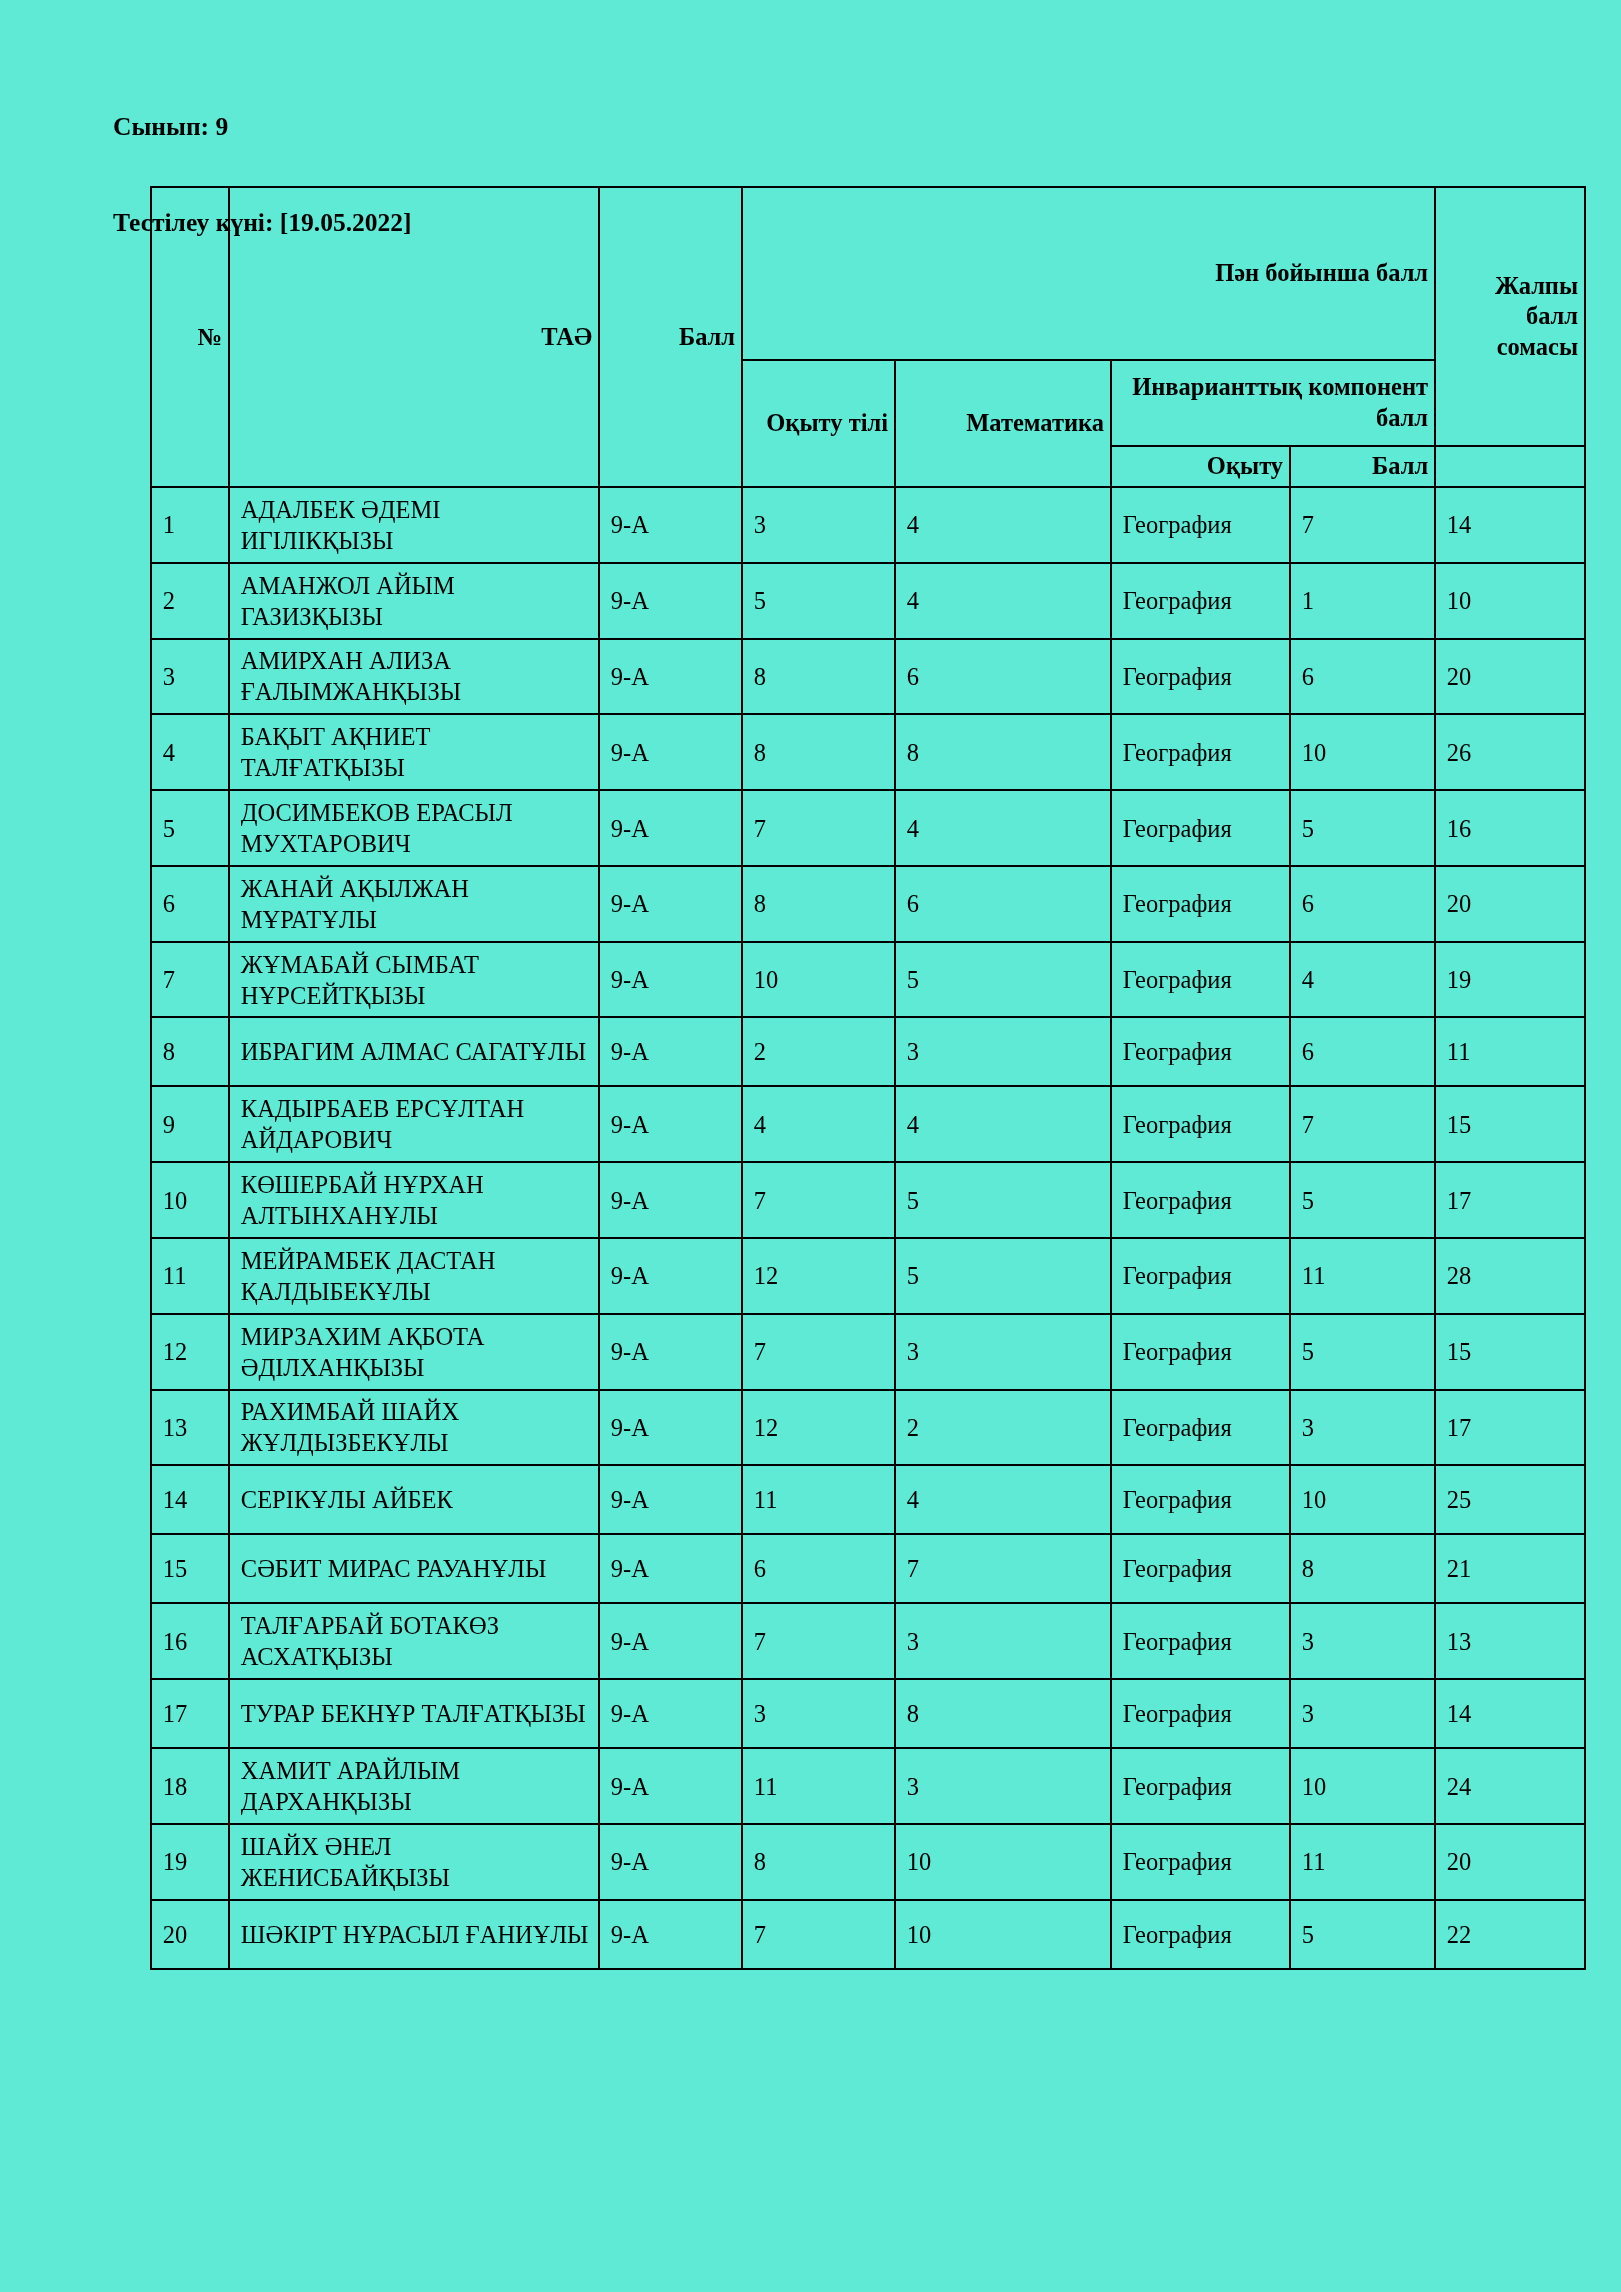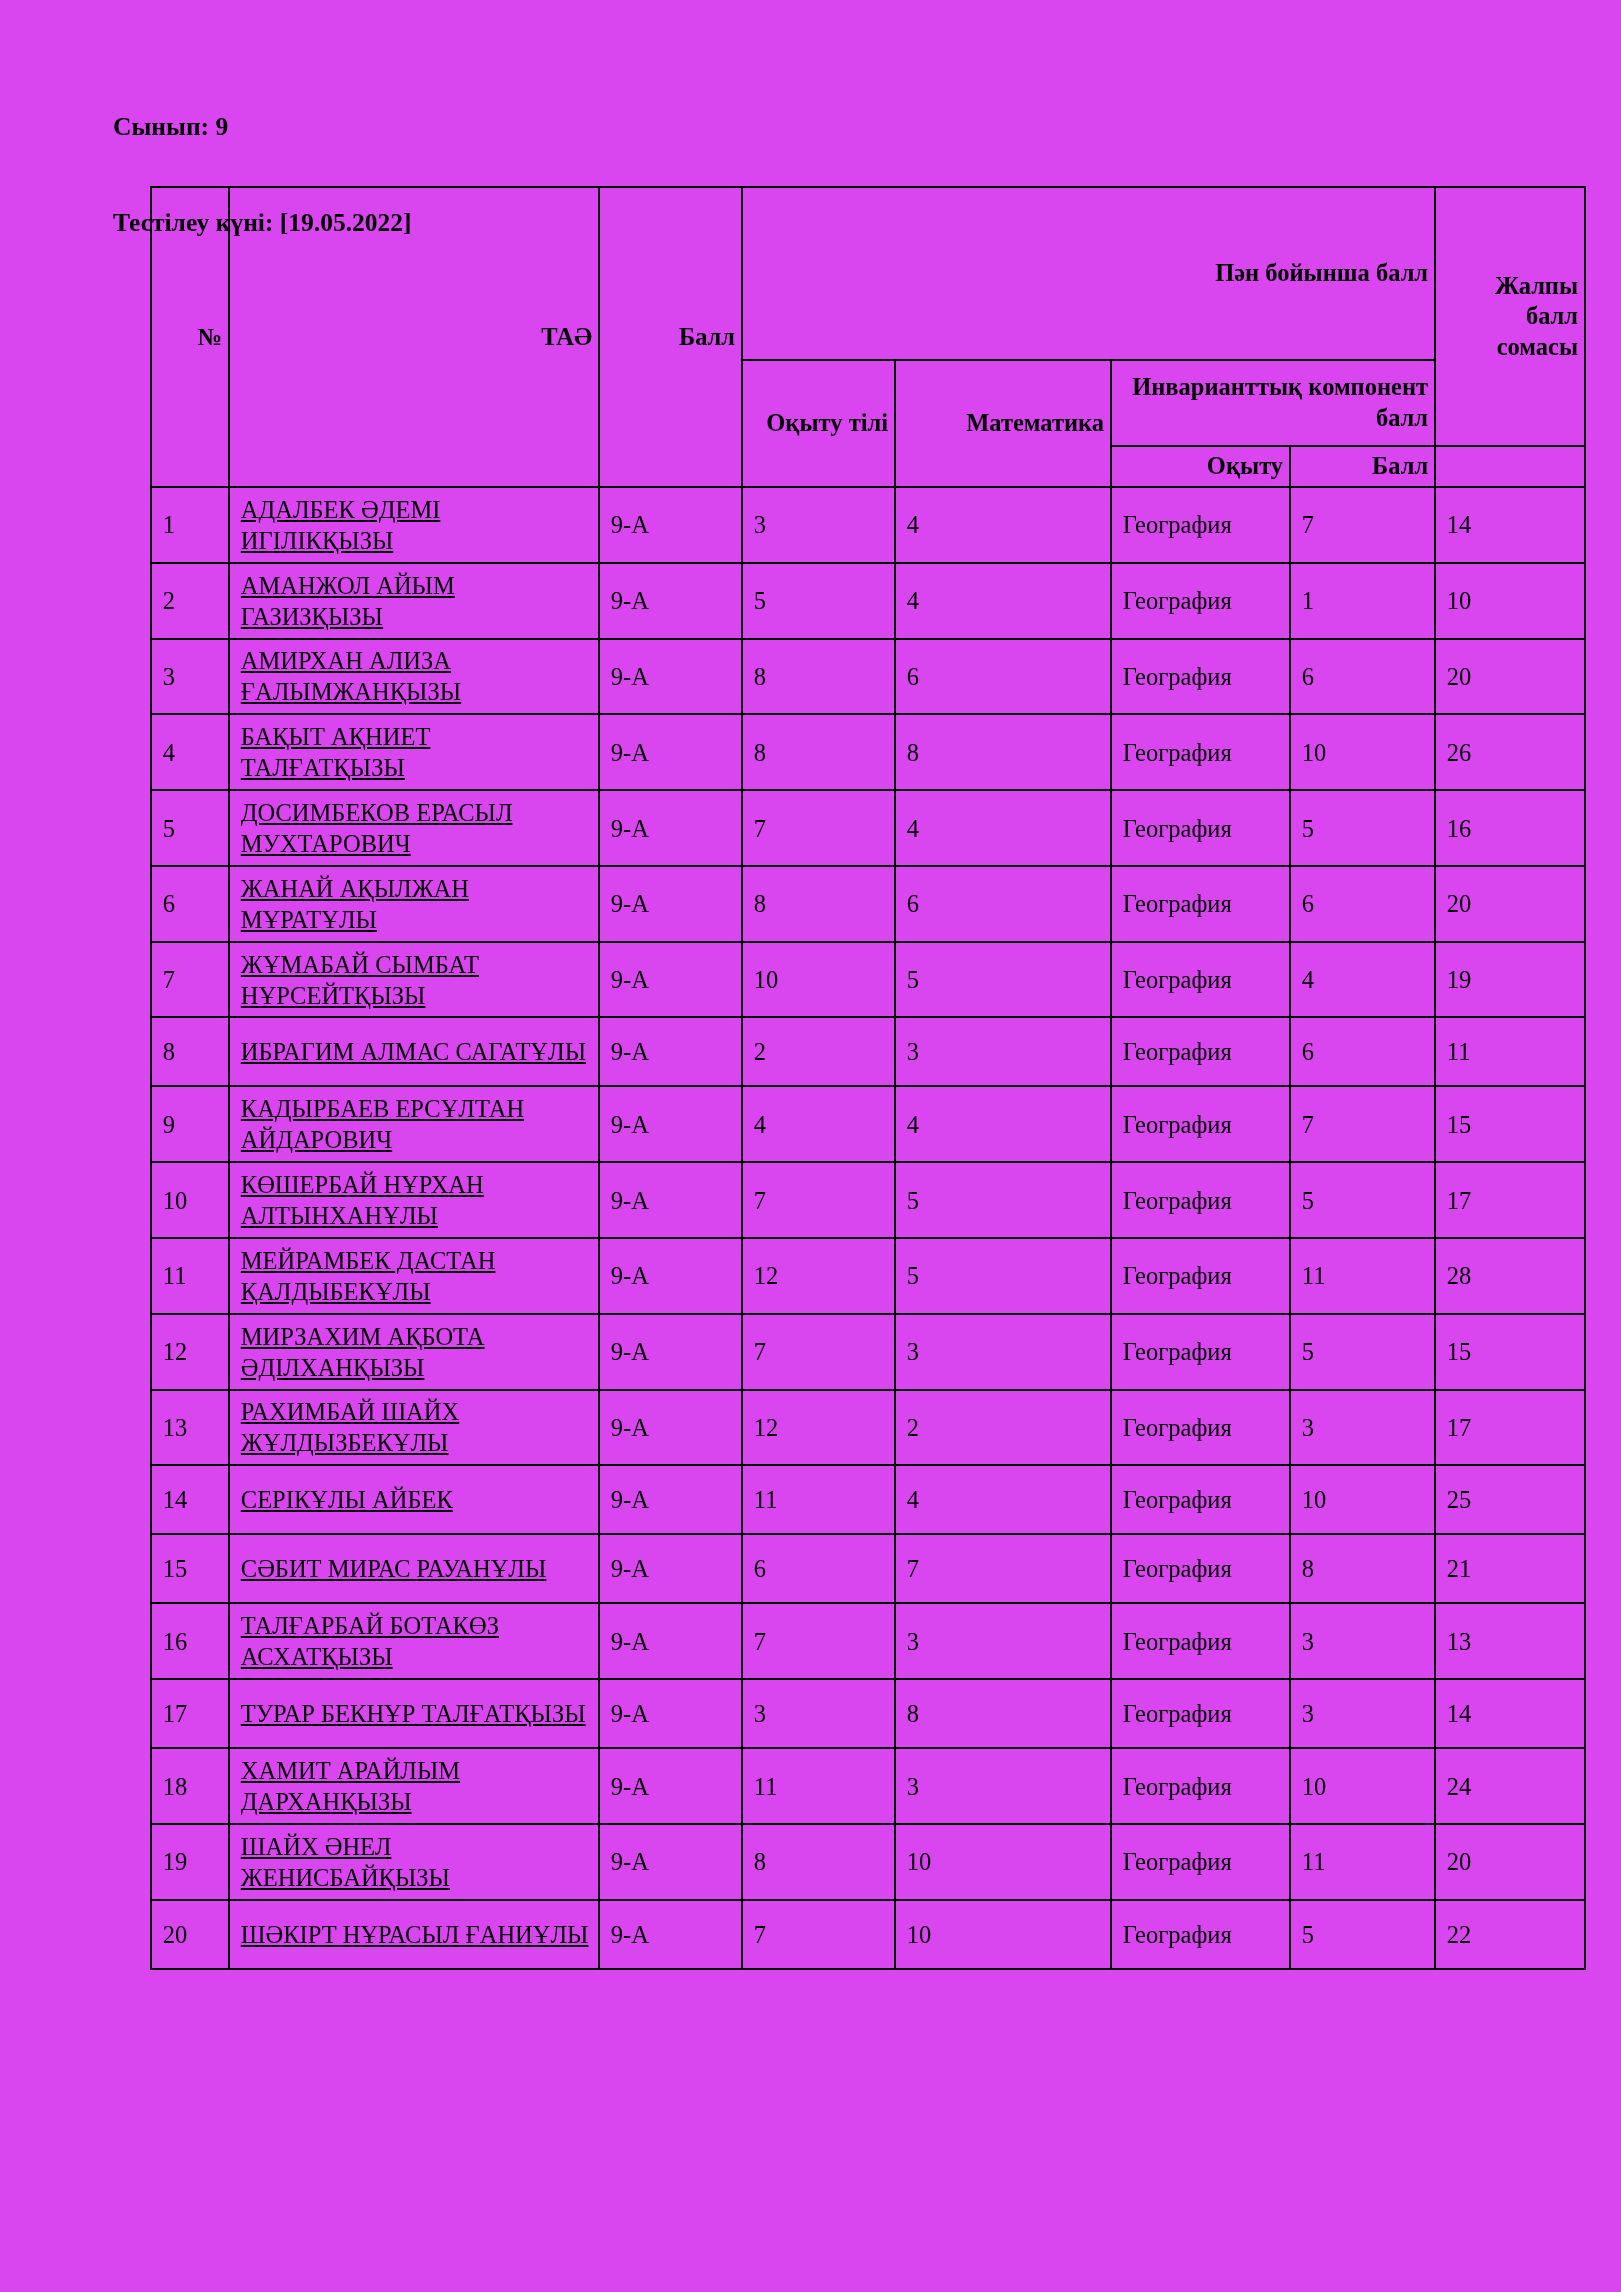--- a/index.html
+++ b/index.html
@@ -13,21 +13,21 @@
     height: 2293px;
     font-family: "Liberation Serif", "DejaVu Serif", serif;
     color: #000000;
     position: relative;
   }
   .page {
     position: absolute;
     top: 0; left: 0;
     width: 1621px;
     height: 2293px;
-    background: #d946ef;
+    background: #5eead4;
   }
   .doc-header {
     position: absolute;
     left: 113px;
     top: 47px;
     font-weight: bold;
     font-size: 25.5px;
     line-height: 32px;
     white-space: pre;
   }
@@ -58,21 +58,21 @@
   tr.hrow1 { height: 173px; }
   tr.hrow2 { height: 86px; }
   tr.hrow3 { height: 41px; }
   table.results tbody tr { height: 69px; }
   table.results tbody td {
     text-align: left;
     padding: 5.9px 7.8px 5.9px 10.8px;
     line-height: 31px;
     font-weight: normal;
   }
-  td.name-cell { padding-left: 12.7px; text-decoration: underline; }
+  td.name-cell { padding-left: 12.7px; }
 </style>
 </head>
 <body>
 
 <div class="page">
 
   <div class="doc-header">
     <div>Сынып: 9</div>
     <div>Тестілеу күні: [19.05.2022]</div>
   </div>

